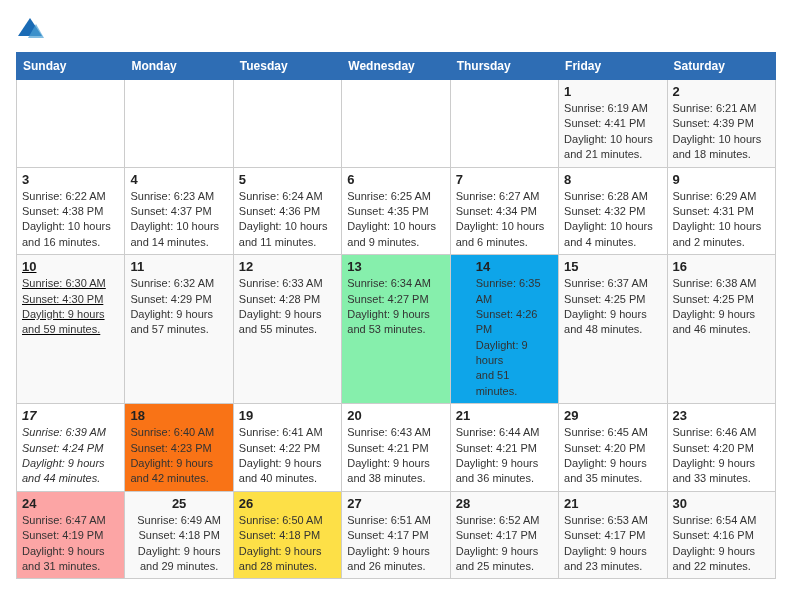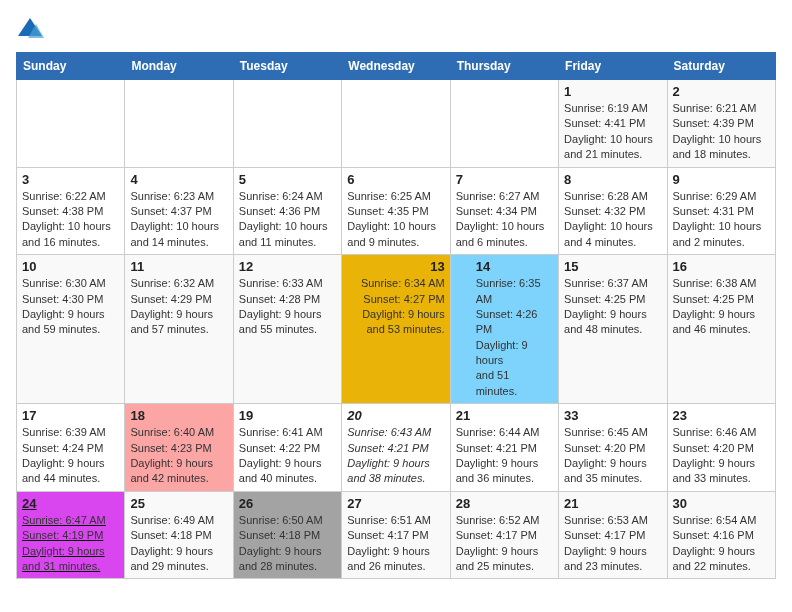--- a/index.html
+++ b/index.html
@@ -155,89 +155,89 @@
         <td style="background: rgb(255, 255, 255);">
           <span class="day-num">8</span>
           <div class="day-info">Sunrise: 6:28 AM<br>Sunset: 4:32 PM<br>Daylight: 10 hours<br>and 4 minutes.</div>
         </td>
         <td style="background: rgb(255, 255, 255);">
           <span class="day-num">9</span>
           <div class="day-info">Sunrise: 6:29 AM<br>Sunset: 4:31 PM<br>Daylight: 10 hours<br>and 2 minutes.</div>
         </td>
       </tr>
       <tr>
-        <td style="background: rgb(249, 249, 249);">
+        <td style="background: rgb(249, 249, 249); text-decoration: underline;">
           <span class="day-num">10</span>
           <div class="day-info">Sunrise: 6:30 AM<br>Sunset: 4:30 PM<br>Daylight: 9 hours<br>and 59 minutes.</div>
         </td>
         <td style="background: rgb(249, 249, 249);">
           <span class="day-num">11</span>
           <div class="day-info">Sunrise: 6:32 AM<br>Sunset: 4:29 PM<br>Daylight: 9 hours<br>and 57 minutes.</div>
         </td>
         <td style="background: rgb(249, 249, 249);">
           <span class="day-num">12</span>
           <div class="day-info">Sunrise: 6:33 AM<br>Sunset: 4:28 PM<br>Daylight: 9 hours<br>and 55 minutes.</div>
         </td>
-        <td style="background: #eab308; text-align: right;">
+        <td style="background: #86efac;">
           <span class="day-num">13</span>
           <div class="day-info">Sunrise: 6:34 AM<br>Sunset: 4:27 PM<br>Daylight: 9 hours<br>and 53 minutes.</div>
         </td>
-        <td style="background: #7dd3fc; padding-left: 25px;">
+        <td style="background: #0ea5e9; padding-left: 25px;">
           <span class="day-num">14</span>
           <div class="day-info">Sunrise: 6:35 AM<br>Sunset: 4:26 PM<br>Daylight: 9 hours<br>and 51 minutes.</div>
         </td>
         <td style="background: rgb(249, 249, 249);">
           <span class="day-num">15</span>
           <div class="day-info">Sunrise: 6:37 AM<br>Sunset: 4:25 PM<br>Daylight: 9 hours<br>and 48 minutes.</div>
         </td>
         <td style="background: rgb(249, 249, 249);">
           <span class="day-num">16</span>
           <div class="day-info">Sunrise: 6:38 AM<br>Sunset: 4:25 PM<br>Daylight: 9 hours<br>and 46 minutes.</div>
         </td>
       </tr>
       <tr>
-        <td style="background: rgb(255, 255, 255);">
+        <td style="background: rgb(255, 255, 255); font-style: italic;">
           <span class="day-num">17</span>
           <div class="day-info">Sunrise: 6:39 AM<br>Sunset: 4:24 PM<br>Daylight: 9 hours<br>and 44 minutes.</div>
         </td>
-        <td style="background: #fca5a5; margin-left: 31px;">
+        <td style="background: #f97316; margin-left: 31px;">
           <span class="day-num">18</span>
           <div class="day-info">Sunrise: 6:40 AM<br>Sunset: 4:23 PM<br>Daylight: 9 hours<br>and 42 minutes.</div>
         </td>
         <td style="background: rgb(255, 255, 255);">
           <span class="day-num">19</span>
           <div class="day-info">Sunrise: 6:41 AM<br>Sunset: 4:22 PM<br>Daylight: 9 hours<br>and 40 minutes.</div>
         </td>
-        <td style="background: rgb(255, 255, 255); font-style: italic;">
+        <td style="background: rgb(255, 255, 255);">
           <span class="day-num">20</span>
           <div class="day-info">Sunrise: 6:43 AM<br>Sunset: 4:21 PM<br>Daylight: 9 hours<br>and 38 minutes.</div>
         </td>
         <td style="background: rgb(255, 255, 255);">
           <span class="day-num">21</span>
           <div class="day-info">Sunrise: 6:44 AM<br>Sunset: 4:21 PM<br>Daylight: 9 hours<br>and 36 minutes.</div>
         </td>
         <td style="background: rgb(255, 255, 255);">
-          <span class="day-num">33</span>
+          <span class="day-num">29</span>
           <div class="day-info">Sunrise: 6:45 AM<br>Sunset: 4:20 PM<br>Daylight: 9 hours<br>and 35 minutes.</div>
         </td>
         <td style="background: rgb(255, 255, 255); margin-left: 23px;">
           <span class="day-num">23</span>
           <div class="day-info">Sunrise: 6:46 AM<br>Sunset: 4:20 PM<br>Daylight: 9 hours<br>and 33 minutes.</div>
         </td>
       </tr>
       <tr>
-        <td style="background: #d946ef; text-decoration: underline;">
+        <td style="background: #fca5a5;">
           <span class="day-num">24</span>
           <div class="day-info">Sunrise: 6:47 AM<br>Sunset: 4:19 PM<br>Daylight: 9 hours<br>and 31 minutes.</div>
         </td>
-        <td style="background: rgb(249, 249, 249);">
+        <td style="background: rgb(249, 249, 249); text-align: center;">
           <span class="day-num">25</span>
           <div class="day-info">Sunrise: 6:49 AM<br>Sunset: 4:18 PM<br>Daylight: 9 hours<br>and 29 minutes.</div>
         </td>
-        <td style="background: #a3a3a3;">
+        <td style="background: #fde047;">
           <span class="day-num">26</span>
           <div class="day-info">Sunrise: 6:50 AM<br>Sunset: 4:18 PM<br>Daylight: 9 hours<br>and 28 minutes.</div>
         </td>
         <td style="background: rgb(249, 249, 249);">
           <span class="day-num">27</span>
           <div class="day-info">Sunrise: 6:51 AM<br>Sunset: 4:17 PM<br>Daylight: 9 hours<br>and 26 minutes.</div>
         </td>
         <td style="background: rgb(249, 249, 249);">
           <span class="day-num">28</span>
           <div class="day-info">Sunrise: 6:52 AM<br>Sunset: 4:17 PM<br>Daylight: 9 hours<br>and 25 minutes.</div>

